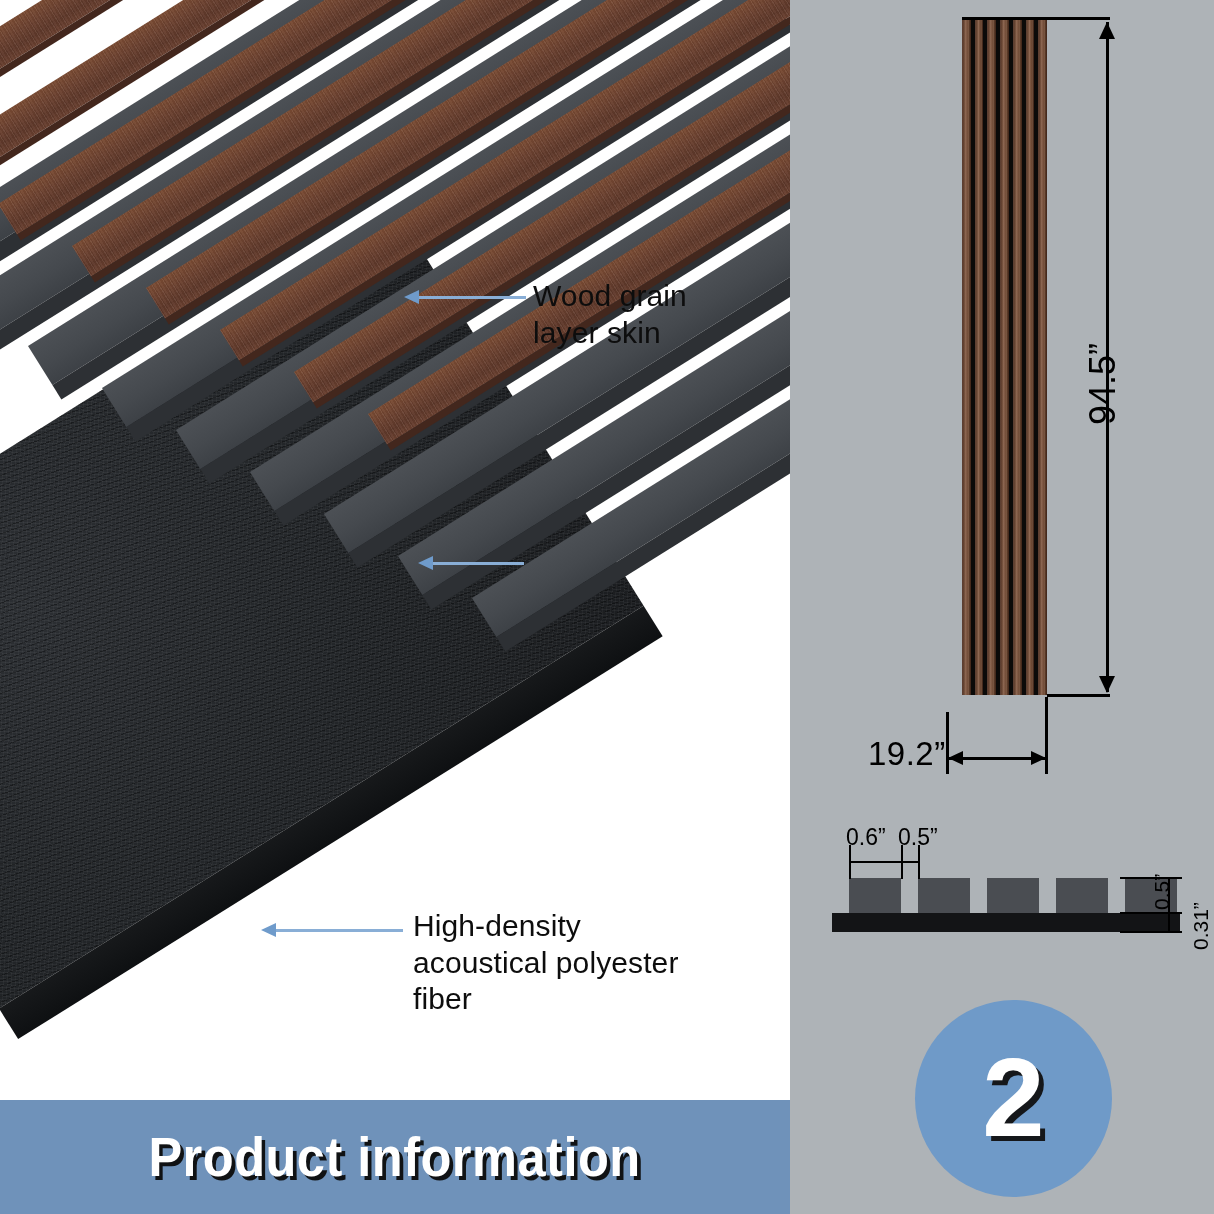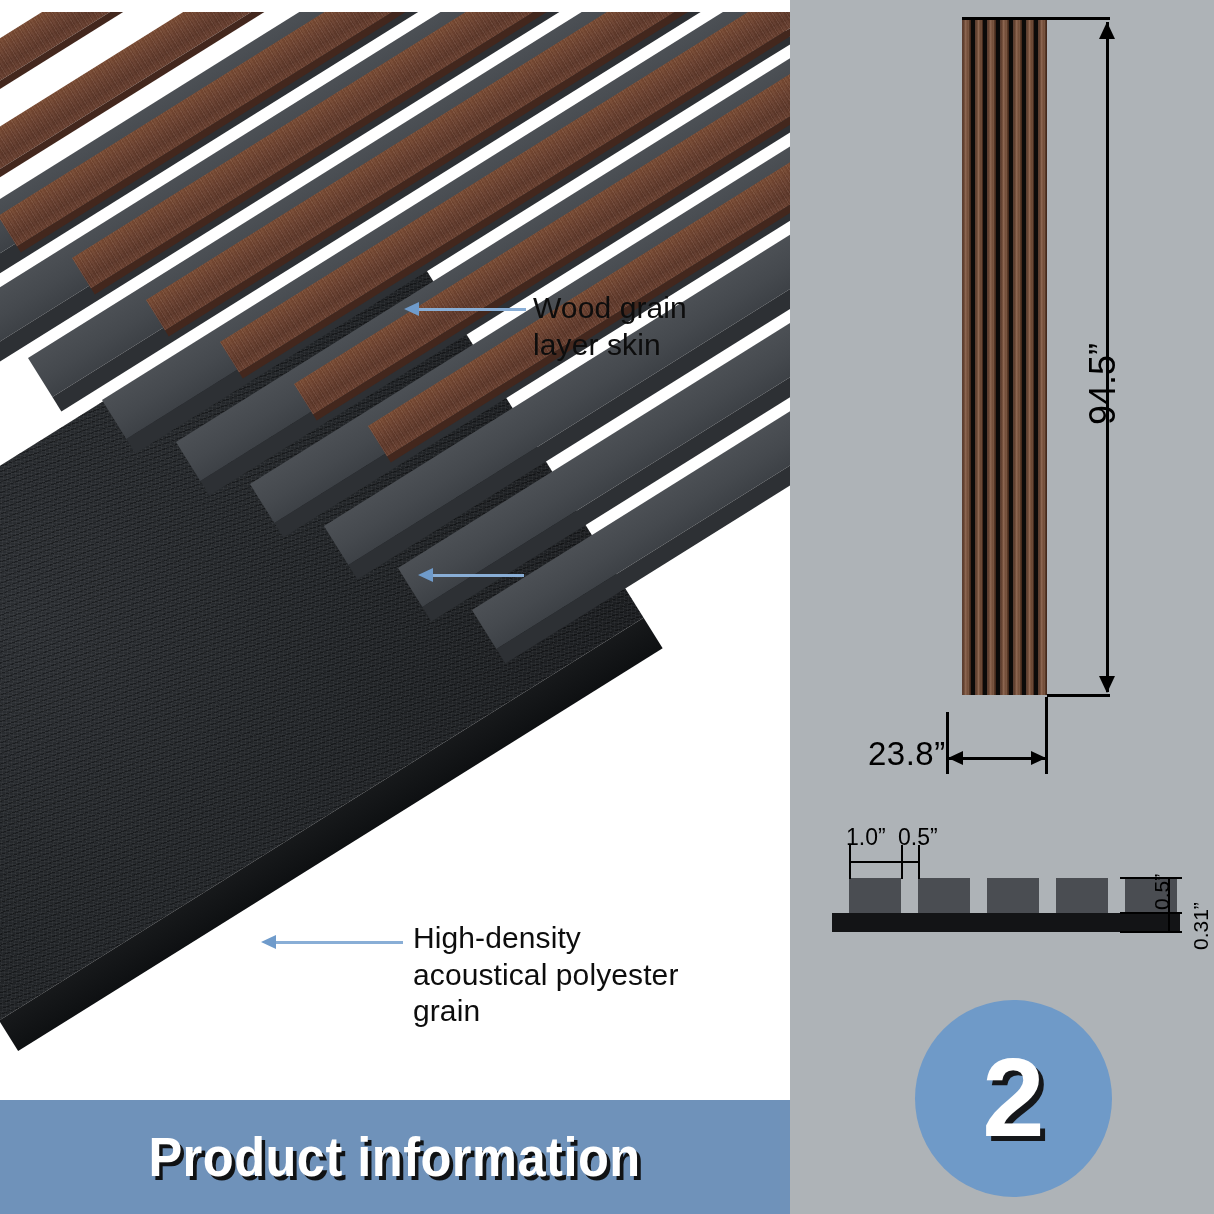--- a/index.html
+++ b/index.html
@@ -1,20 +1,20 @@
 <!DOCTYPE html>
 <html><head>
 <meta charset="utf-8">
 <style>
   html,body{margin:0;padding:0;background:#fff;}
   body{width:1214px;height:1214px;font-family:"Liberation Sans",sans-serif;overflow:hidden;}
   #stage{position:relative;width:1214px;height:1214px;background:#ffffff;overflow:hidden;}
 
   
-  .left-panel{position:absolute;left:0;top:12px;width:790px;height:1100px;background:#ffffff;overflow:hidden;}
+  .left-panel{position:absolute;left:0;top:0;width:790px;height:1100px;background:#ffffff;overflow:hidden;}
   .right-panel{position:absolute;left:790px;top:0;width:424px;height:1214px;background:#aeb3b7;overflow:hidden;}
 
   
   .explode{position:absolute;left:0;top:0;width:790px;height:1100px;}
 
   .slat{position:absolute;transform-origin:0 0;}
   .slat .face{position:absolute;left:0;top:0;width:100%;height:100%;}
   .slat .edge{position:absolute;left:0;width:100%;}
 
   
@@ -176,21 +176,21 @@
     <div class="leader" style="left:432px;top:562px;width:92px;"></div>
     <div class="leader-head" style="left:418px;top:556px;"></div>
 
     <div class="leader" style="left:275px;top:929px;width:128px;"></div>
     <div class="leader-head" style="left:261px;top:923px;"></div>
 
     <div class="callout-text" style="left:533px;top:278px;">Wood grain
 layer skin</div>
     <div class="callout-text" style="left:413px;top:908px;">High-density
 acoustical polyester
-grain</div>
+fiber</div>
   </div>
 
   <div class="banner">
     <div class="title">Product information</div>
   </div>
 
   <div class="right-panel">
 
     <div class="board" id="board" style="left:172px;top:18px;width:85px;height:677px;">
         <div class="strip" style="flex: 1 1 0px;"></div>
@@ -215,37 +215,37 @@
     <div class="dim-line" style="left:316px;top:22px;width:3px;height:670px;"></div>
     <div class="arrow-up" style="left:309px;top:22px;"></div>
     <div class="arrow-down" style="left:309px;top:676px;"></div>
     <div class="vert-94" style="left:292px;top:425px;">94.5”</div>
 
     <div class="dim-line" style="left:156px;top:712px;width:3px;height:62px;"></div>
     <div class="dim-line" style="left:255px;top:697px;width:3px;height:77px;"></div>
     <div class="dim-line" style="left:158px;top:757px;width:98px;height:3px;"></div>
     <div class="arrow-left" style="left:158px;top:751px;"></div>
     <div class="arrow-right" style="left:241px;top:751px;"></div>
-    <div class="dim-label" style="left:78px;top:735px;">23.8”</div>
+    <div class="dim-label" style="left:78px;top:735px;">19.2”</div>
 
     <div class="xsec" style="left:42px;top:870px;width:348px;height:62px;">
       <div class="rib" style="left:17px;top:8px;width:52px;height:35px;"></div>
       <div class="rib" style="left:86px;top:8px;width:52px;height:35px;"></div>
       <div class="rib" style="left:155px;top:8px;width:52px;height:35px;"></div>
       <div class="rib" style="left:224px;top:8px;width:52px;height:35px;"></div>
       <div class="rib" style="left:293px;top:8px;width:52px;height:35px;"></div>
       <div class="base" style="left:0px;top:43px;width:348px;height:19px;"></div>
     </div>
 
     <div class="thin" style="left:59px;top:845px;width:2px;height:34px;"></div>
     <div class="thin" style="left:111px;top:845px;width:2px;height:34px;"></div>
     <div class="thin" style="left:128px;top:845px;width:2px;height:34px;"></div>
     <div class="thin" style="left:60px;top:861px;width:51px;height:2px;"></div>
     <div class="thin" style="left:112px;top:861px;width:16px;height:2px;"></div>
-    <div class="xs-label" style="left:56px;top:824px;">1.0”</div>
+    <div class="xs-label" style="left:56px;top:824px;">0.6”</div>
     <div class="xs-label" style="left:108px;top:824px;">0.5”</div>
 
     <div class="thin" style="left:330px;top:877px;width:62px;height:2px;"></div>
     <div class="thin" style="left:330px;top:912px;width:62px;height:2px;"></div>
     <div class="thin" style="left:330px;top:931px;width:62px;height:2px;"></div>
     <div class="thin" style="left:378px;top:878px;width:2px;height:34px;"></div>
     <div class="thin" style="left:378px;top:913px;width:2px;height:18px;"></div>
     <div class="xs-vlabel" style="left:360px;top:910px;">0.5”</div>
     <div class="xs-vlabel" style="left:399px;top:950px;">0.31”</div>
 

